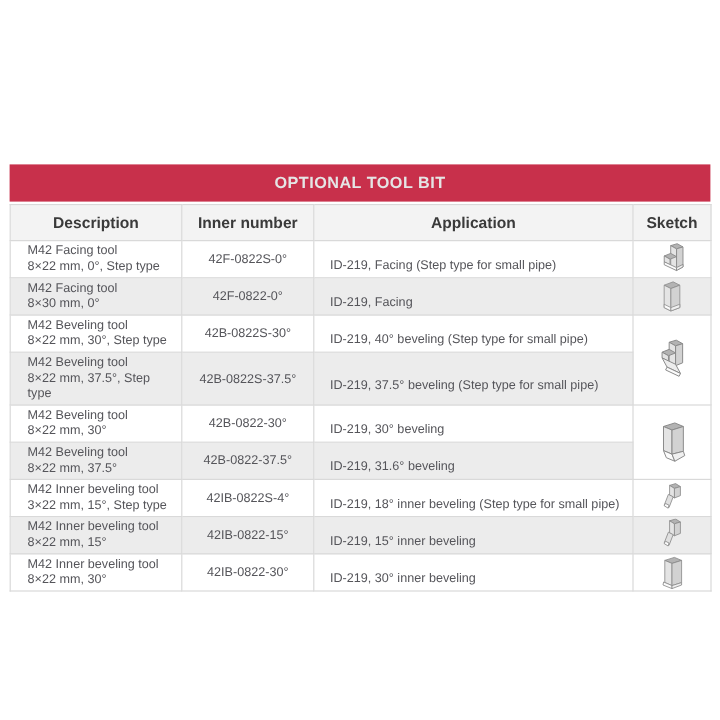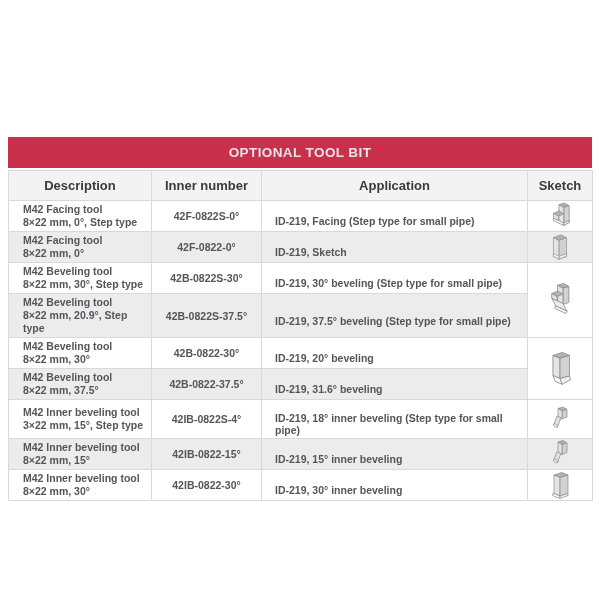--- a/index.html
+++ b/index.html
@@ -12,21 +12,21 @@
     height:31px;background:#c8304b;color:#e5e5e5;display:flex;align-items:center;justify-content:center;
     font-size:13.5px;font-weight:bold;letter-spacing:.4px;margin-bottom:2px;
   }
   table.spec{border-collapse:collapse;width:584px;table-layout:fixed;}
   table.spec th, table.spec td{border:1px solid #d9d9d9;}
   table.spec thead th{
     background:#f3f3f3;height:25px;font-size:13px;font-weight:bold;color:#3a3a3a;
     text-align:center;padding:2px 2px;margin-left:17px;
   }
   col.c-desc{width:143px;} col.c-part{width:110px;} col.c-app{width:266px;} col.c-sketch{width:65px;}
-  tbody tr{height:29px;font-weight:bold;}
+  tbody tr{height:29px;}
   tbody tr:nth-child(even){background:#ececec;}
   td{font-size:10.5px;color:#55555a;}
   td.desc{padding:2px 4px 2px 14px;line-height:13px;text-align:left;}
   td.part{text-align:center;padding:2px 2px;margin-top:10px;}
   td.app{padding:12px 4px 2px 13px;text-align:left;}
   td.sketch{text-align:center;vertical-align:middle;padding:0;}
   td.sketch.merged{background:#fff;}
   td.sketch svg{display:block;margin:0 auto;}
   .pg{stroke:#8a8a8a;stroke-width:.7;stroke-linejoin:round;}
 </style>
@@ -73,71 +73,71 @@
               <polygon class="pg" points="5,10.5 9.5,13 9.5,17.5 5,15" fill="#e4e4e4"></polygon>
               <polygon class="pg" points="5,15 14.5,19.5 14.5,21.8 5,17.3" fill="#fbfbfb"></polygon>
               <polygon class="pg" points="14.5,19.5 19.5,17 19.5,19 14.5,21.8" fill="#f0f0f0"></polygon>
             </svg>
           </td>
         </tr>
 
         <tr>
           <td class="desc">
             <div>M42 Facing tool</div>
-            <div>8×22 mm, 0°</div>
+            <div>8×30 mm, 0°</div>
           </td>
           <td class="part">42F-0822-0°</td>
-          <td class="app">ID-219, Sketch</td>
+          <td class="app">ID-219, Facing</td>
           <td class="sketch">
             <svg width="24" height="28" viewBox="0 0 22 30">
               <polygon class="pg" points="4,5 12,2 18,5 10,8" fill="#b3b3b3"></polygon>
               <polygon class="pg" points="4,5 10,8 10,28 4,25" fill="#e4e4e4"></polygon>
               <polygon class="pg" points="10,8 18,5 18,25 10,28" fill="#d2d2d2"></polygon>
               <polygon class="pg" points="4,22 10,25 10,28 4,25" fill="#fbfbfb"></polygon>
               <polygon class="pg" points="10,25 18,22 18,25 10,28" fill="#f0f0f0"></polygon>
             </svg>
           </td>
         </tr>
 
         <tr>
           <td class="desc">
             <div>M42 Beveling tool</div>
             <div>8×22 mm, 30°, Step type</div>
           </td>
           <td class="part">42B-0822S-30°</td>
-          <td class="app">ID-219, 30° beveling (Step type for small pipe)</td>
+          <td class="app">ID-219, 40° beveling (Step type for small pipe)</td>
           <td class="sketch merged" rowspan="2">
             <svg width="26" height="36" viewBox="0 0 22 30">
               <polygon class="pg" points="9,2.5 14,1 18.5,3.5 13.5,5" fill="#b3b3b3"></polygon>
               <polygon class="pg" points="13.5,5 18.5,3.5 18.5,17 13.5,19" fill="#d2d2d2"></polygon>
               <polygon class="pg" points="9,2.5 13.5,5 13.5,19 9,16.5" fill="#e4e4e4"></polygon>
               <polygon class="pg" points="4,9.5 9,7.5 13.5,10 8.5,12" fill="#b3b3b3"></polygon>
               <polygon class="pg" points="4,9.5 8.5,12 8.5,16 4,13.5" fill="#e4e4e4"></polygon>
               <polygon class="pg" points="4,13.5 13.5,18 17,24.5 7.5,20" fill="#ededed"></polygon>
               <polygon class="pg" points="7.5,20 17,24.5 16,26.5 6.5,22" fill="#fbfbfb"></polygon>
             </svg>
           </td>
         </tr>
 
         <tr>
           <td class="desc">
             <div>M42 Beveling tool</div>
-            <div>8×22 mm, 20.9°, Step type</div>
+            <div>8×22 mm, 37.5°, Step type</div>
           </td>
           <td class="part">42B-0822S-37.5°</td>
           <td class="app">ID-219, 37.5° beveling (Step type for small pipe)</td>
         </tr>
 
         <tr>
           <td class="desc">
             <div>M42 Beveling tool</div>
             <div>8×22 mm, 30°</div>
           </td>
           <td class="part">42B-0822-30°</td>
-          <td class="app">ID-219, 20° beveling</td>
+          <td class="app">ID-219, 30° beveling</td>
           <td class="sketch merged" rowspan="2">
             <svg width="26" height="38" viewBox="0 0 22 32">
               <polygon class="pg" points="5,4.5 13,2 19,4.5 11,7" fill="#b3b3b3"></polygon>
               <polygon class="pg" points="5,4.5 11,7 11,24 5,21.5" fill="#e4e4e4"></polygon>
               <polygon class="pg" points="11,7 19,4.5 19,22 11,24" fill="#d2d2d2"></polygon>
               <polygon class="pg" points="5,21.5 11,24 13,29 7,26.5" fill="#fbfbfb"></polygon>
               <polygon class="pg" points="11,24 19,22 20,25 13,29" fill="#f0f0f0"></polygon>
             </svg>
           </td>
         </tr>

